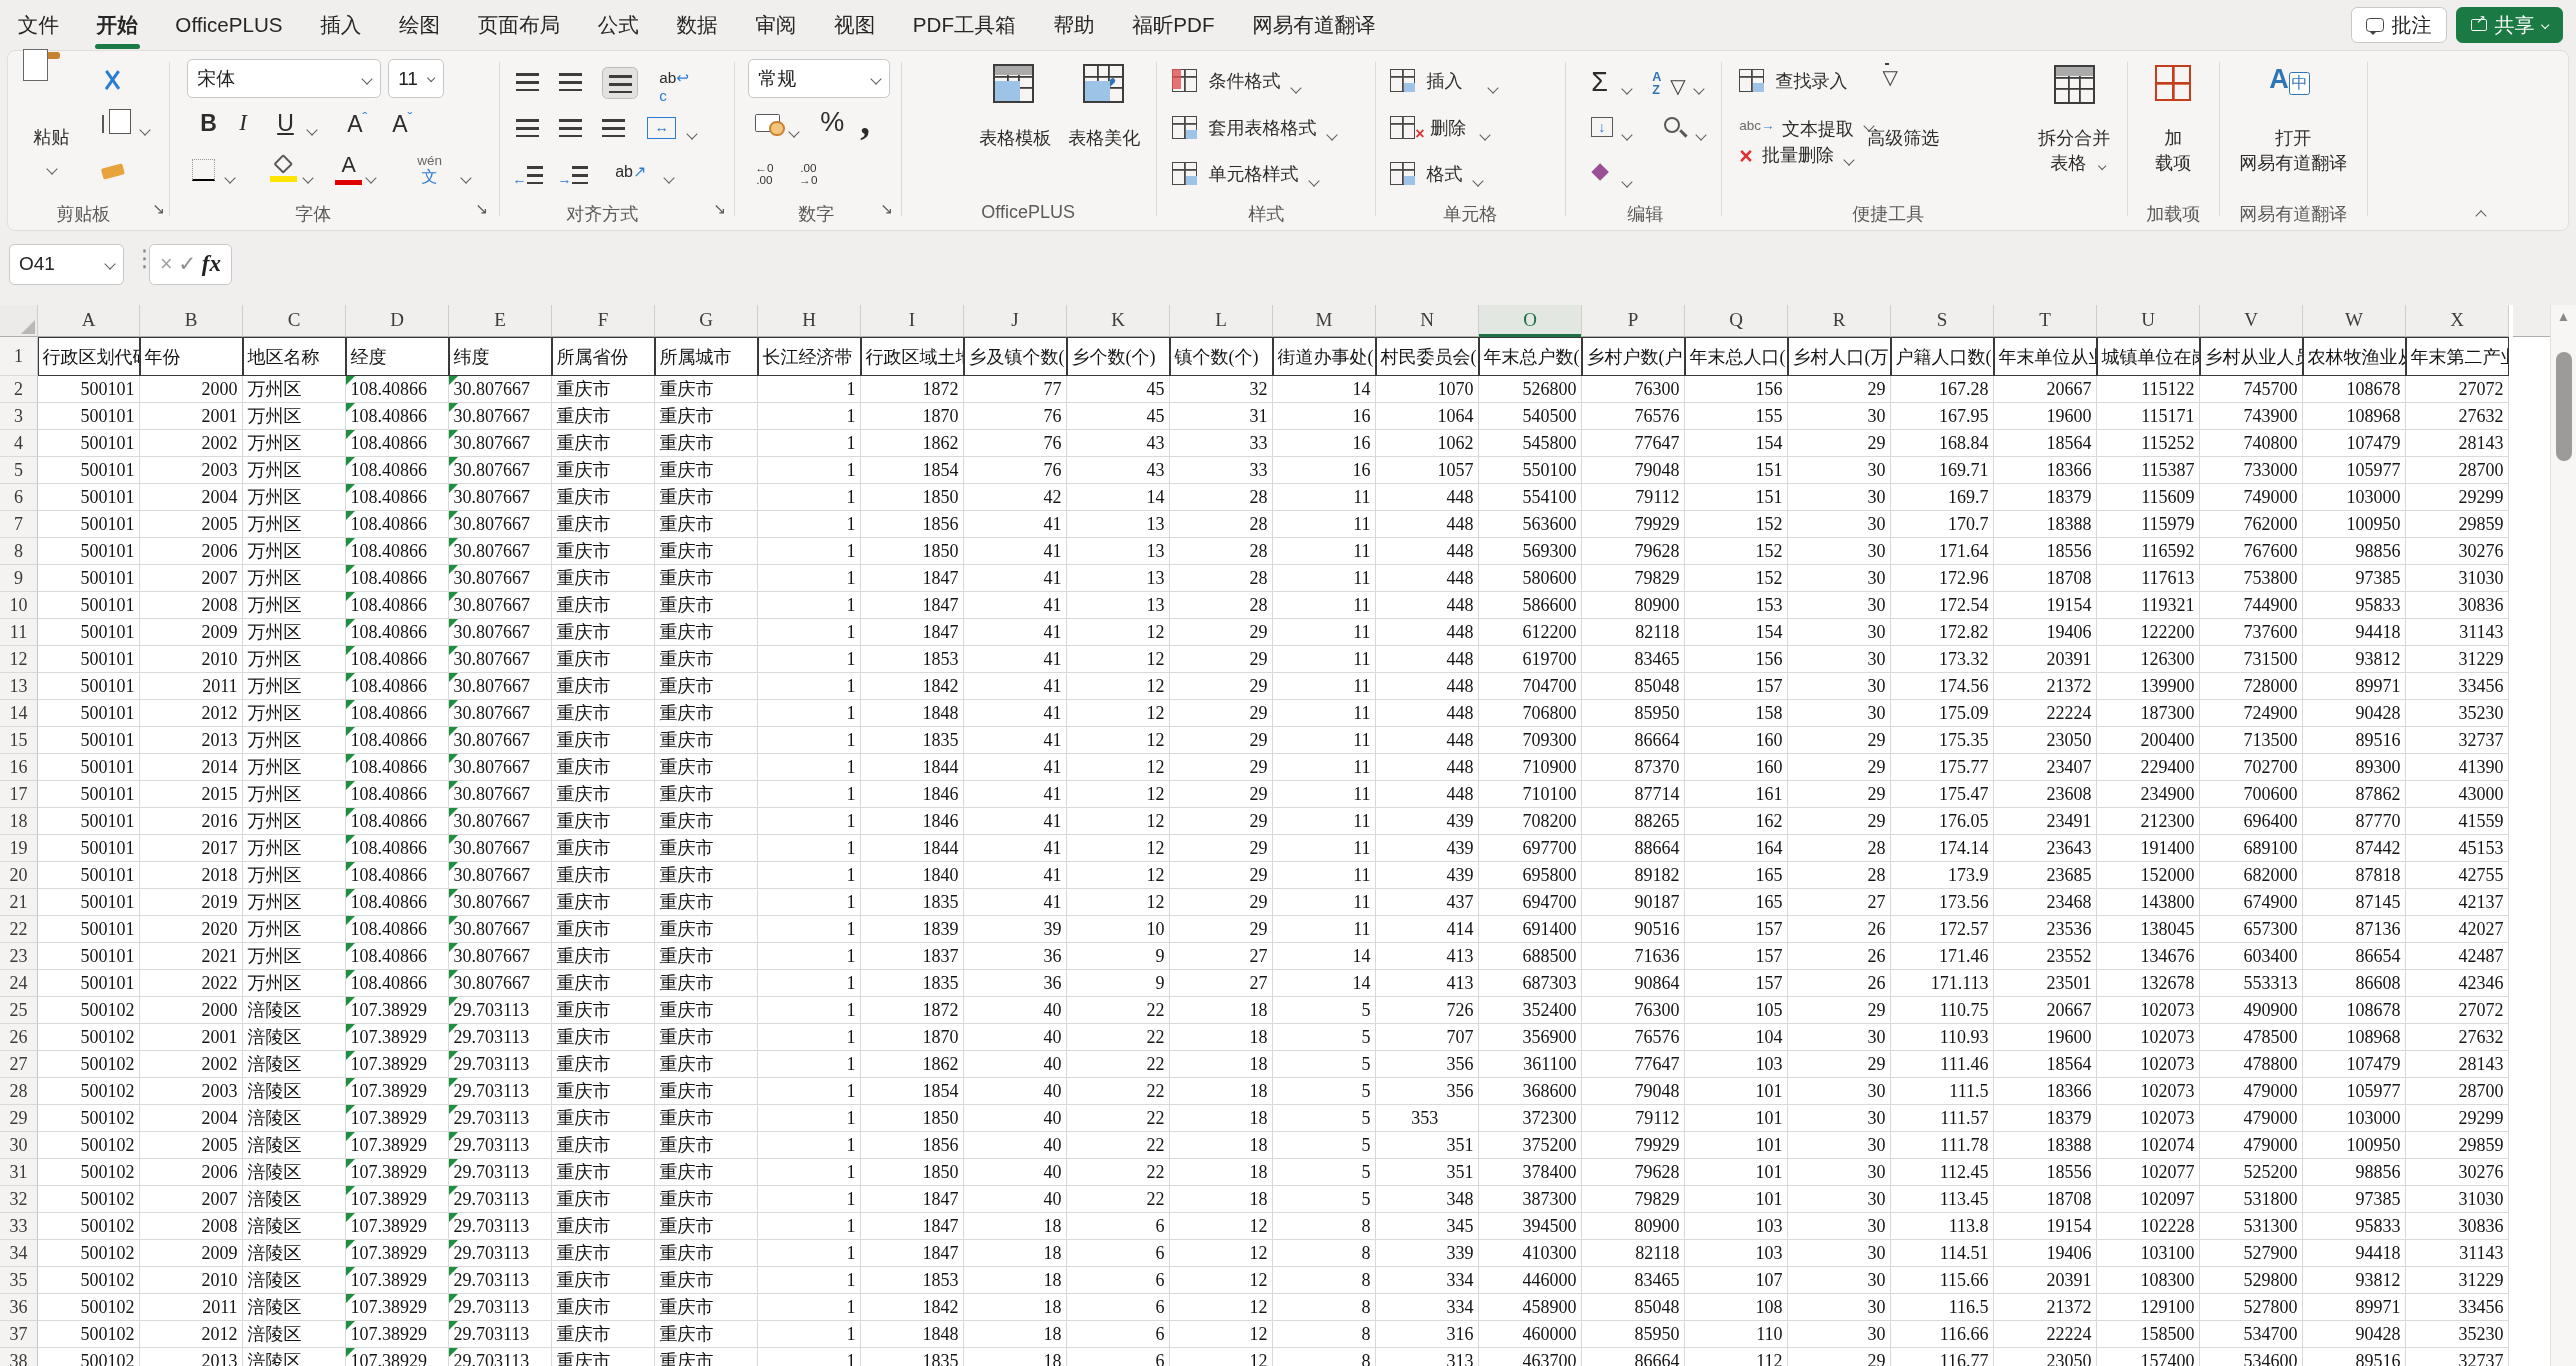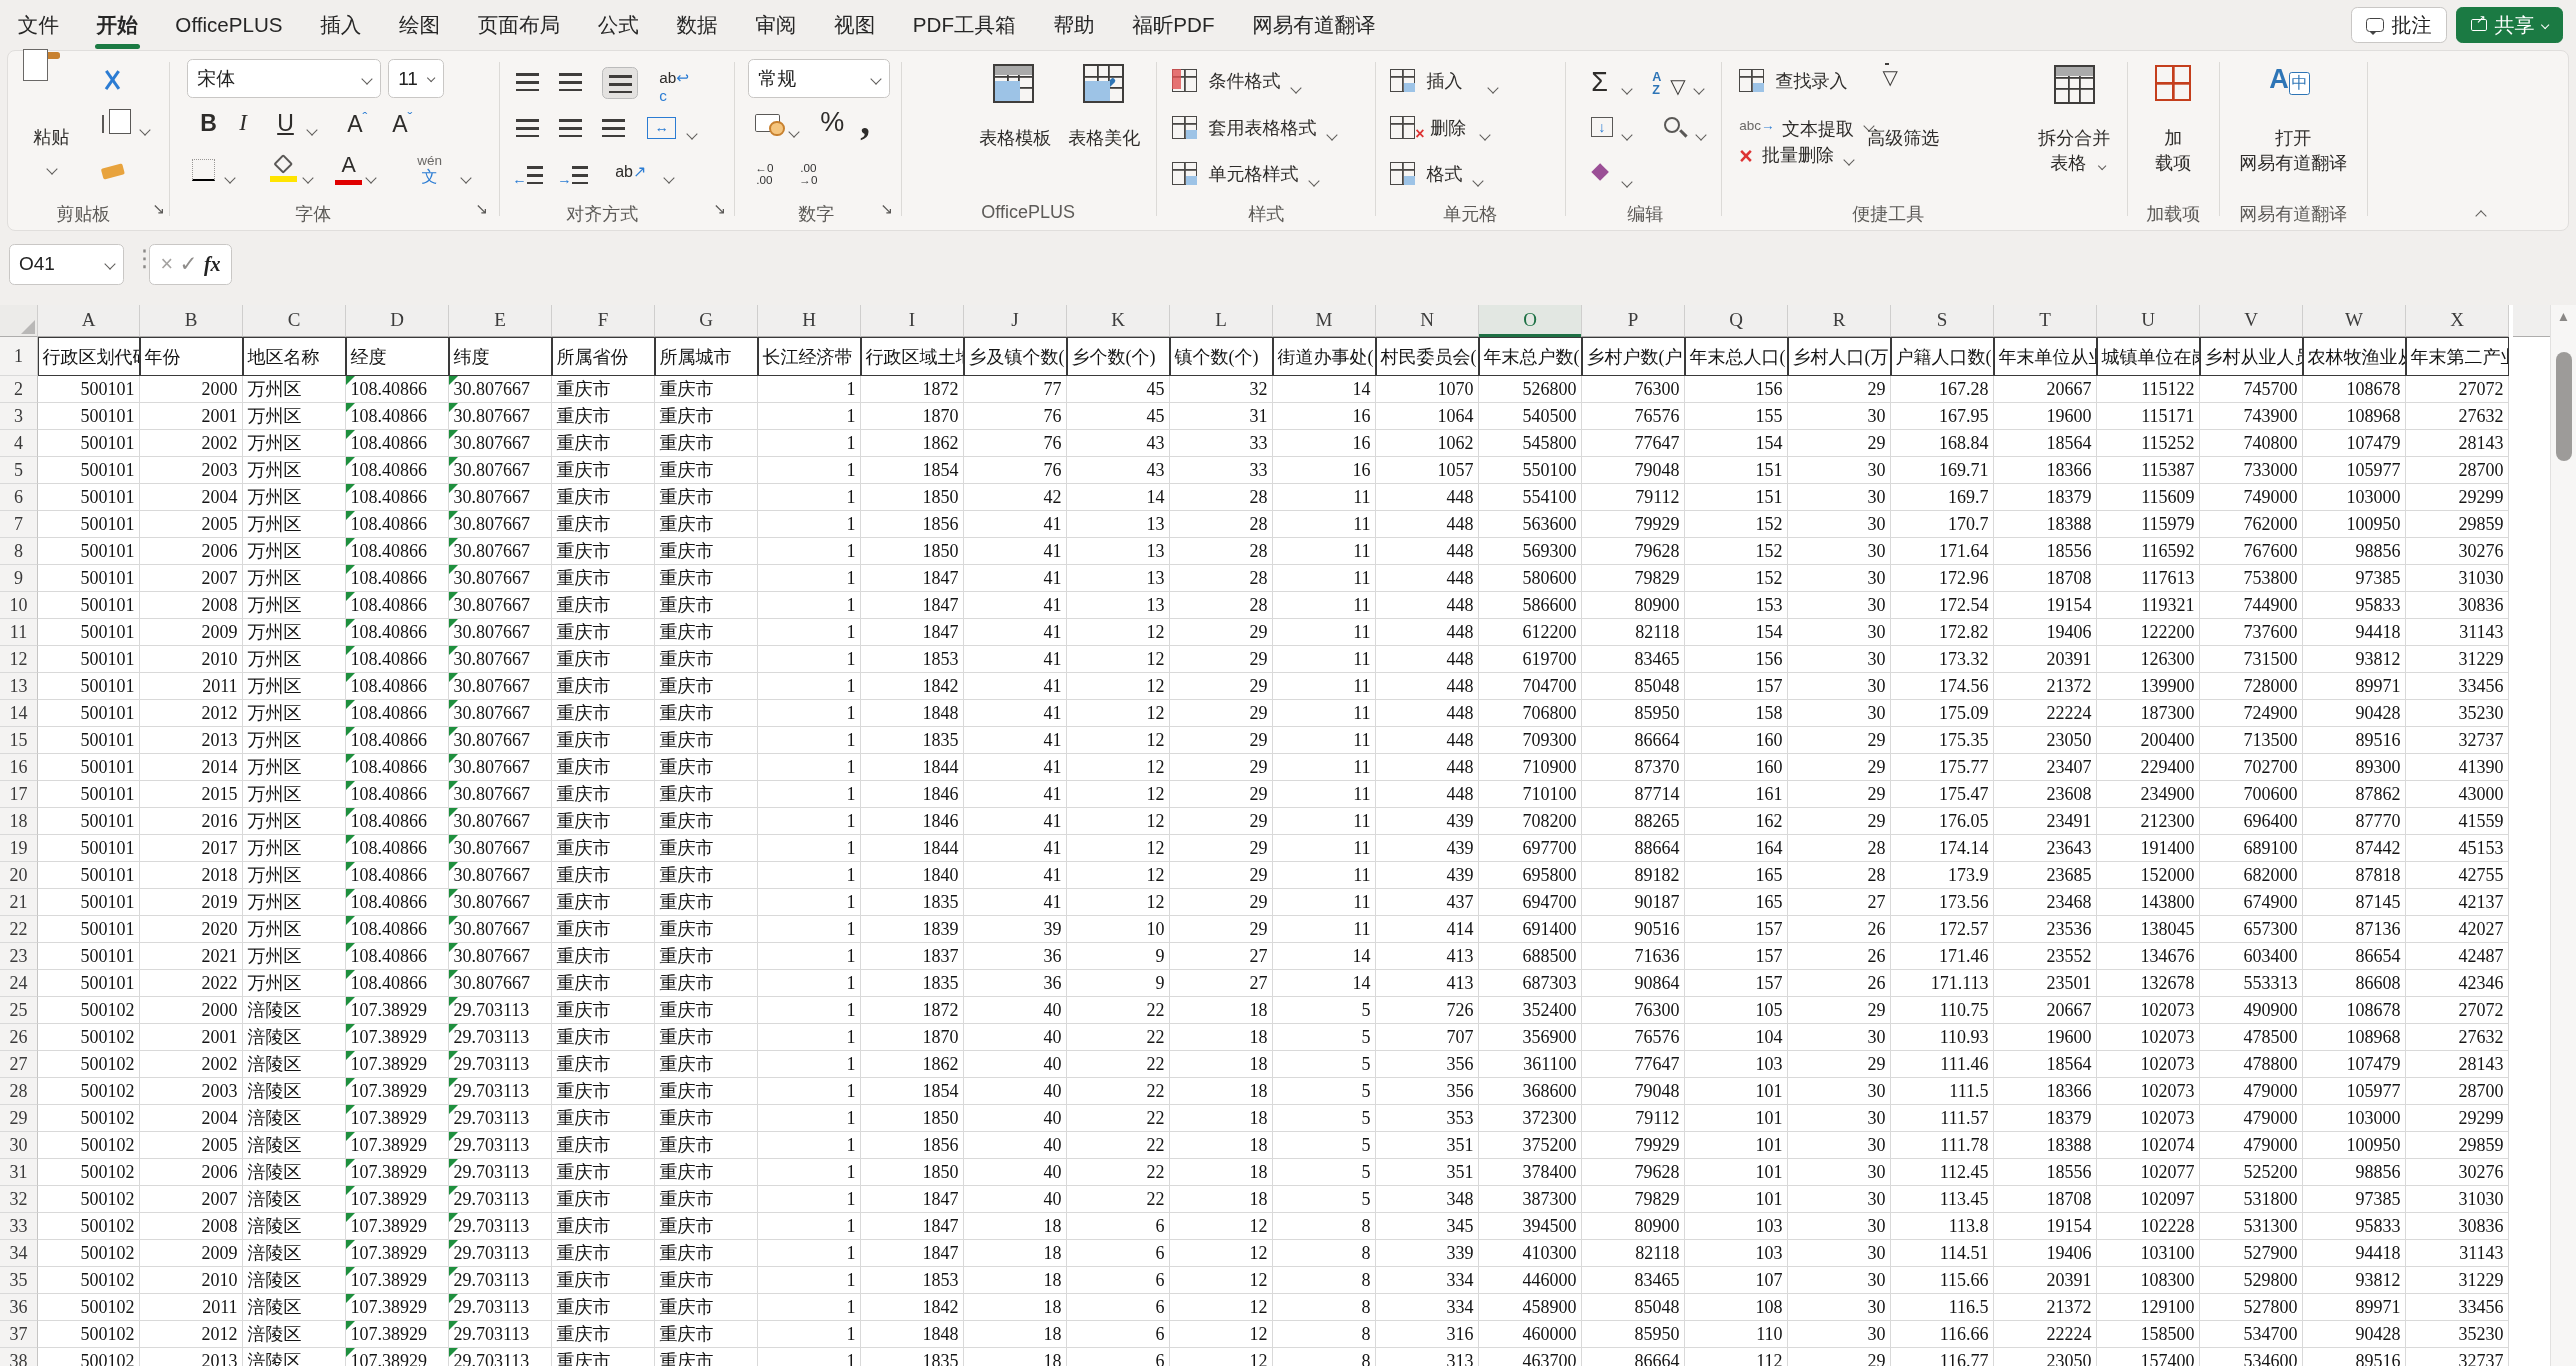--- a/index.html
+++ b/index.html
@@ -80,21 +80,21 @@
   .redx { color:#d33; font-size:23px; font-weight:bold; }
   .btnlbl2 { position:absolute; transform:translateX(-50%); text-align:center; font-size:18px; color:#2e2c2a; white-space:nowrap; }
 
   
   .fbar { position:absolute; left:0; top:231px; width:2576px; height:74px; background:#f1efed; }
   .namebox { position:absolute; left:9px; top:12.6px; width:115px; height:41px; }
   .dots { position:absolute; left:133px; top:14.4px; font-size:23px; color:#8a8886; }
   .fxbox { position:absolute; left:149px; top:12.6px; width:83px; height:41px; background:#fff; border:0.9px solid #c9c7c5;
     border-radius:5.4px; display:flex; align-items:center; justify-content:space-around; padding:0 7.2px; }
   .fxX { color:#a5a3a1; font-size:21.5px; } .fxC { color:#8f8d8b; font-size:21.5px; }
-  .fxF { font-family:"Liberation Serif", serif; font-style:italic; font-weight:bold; font-size:20px; color:#222; }
+  .fxF { font-family:"Liberation Serif", serif; font-style:italic; font-weight:bold; font-size:23px; color:#222; }
   .fline { position:absolute; left:240px; top:12.6px; width:2324px; height:41px; background:#fff; border:0.9px solid #c9c7c5;
     border-radius:5.4px; display:flex; align-items:center; padding:0 12.6px;
     font-family:"Liberation Serif", serif; font-size:20.6px; color:#111; }
   .fline .cv { position:absolute; right:12.6px; }
 
   
   #sheet { position:absolute; left:0; top:305px; width:2550px; height:1061px; background:#fff; overflow:hidden; }
   .chrow { display:flex; height:32px; }
   .ch { flex:none; background:#f0efee; border-right:0.9px solid #cfcecd; border-bottom:0.9px solid #aeadac;
     font-family:"Liberation Serif", serif; font-size:19px; color:#3c3c3c; text-align:center; line-height:30.5px; position:relative; }
@@ -1128,21 +1128,21 @@
         <div class="cell l tri" style="width: 103px;">107.38929</div>
         <div class="cell l tri" style="width: 103px;">29.703113</div>
         <div class="cell l" style="width: 103px;">重庆市</div>
         <div class="cell l" style="width: 103px;">重庆市</div>
         <div class="cell r" style="width: 103px;">1</div>
         <div class="cell r" style="width: 103px;">1850</div>
         <div class="cell r" style="width: 103px;">40</div>
         <div class="cell r" style="width: 103px;">22</div>
         <div class="cell r" style="width: 103px;">18</div>
         <div class="cell r" style="width: 103px;">5</div>
-        <div class="cell r" style="width: 103px;">353</div>
+        <div class="cell r" style="width: 103px; text-align: center;">353</div>
         <div class="cell r" style="width: 103px;">372300</div>
         <div class="cell r" style="width: 103px;">79112</div>
         <div class="cell r" style="width: 103px;">101</div>
         <div class="cell r" style="width: 103px;">30</div>
         <div class="cell r" style="width: 103px;">111.57</div>
         <div class="cell r" style="width: 103px;">18379</div>
         <div class="cell r" style="width: 103px;">102073</div>
         <div class="cell r" style="width: 103px;">479000</div>
         <div class="cell r" style="width: 103px;">103000</div>
         <div class="cell r" style="width: 103px;">29299</div>

